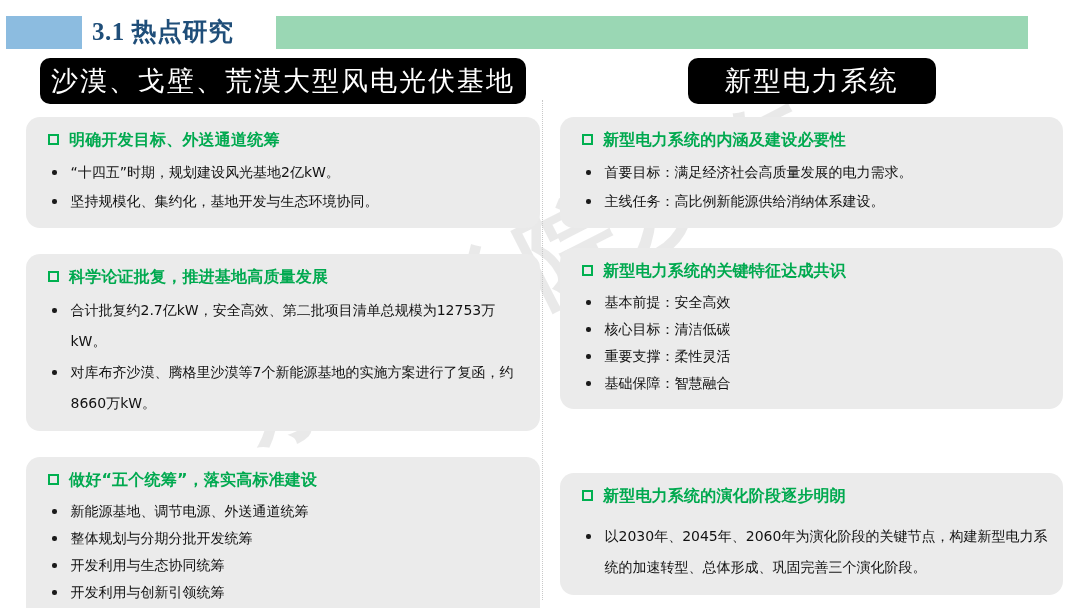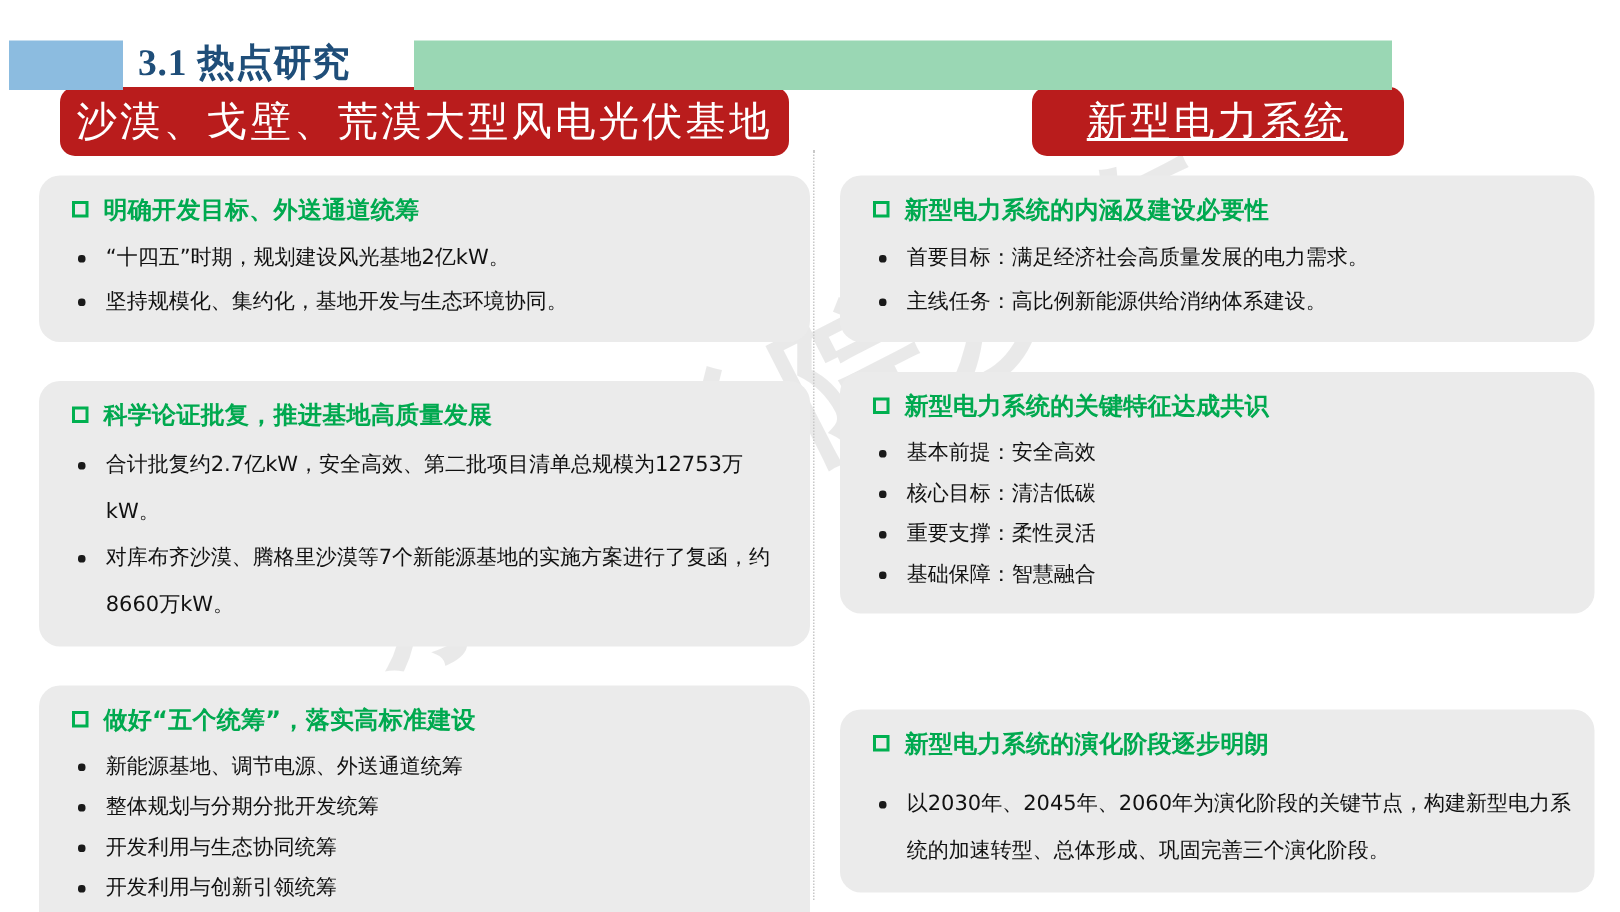--- a/index.html
+++ b/index.html
@@ -43,22 +43,22 @@
     white-space: nowrap;
     pointer-events: none;
     user-select: none;
     z-index: 1;
   }
 
   
   #header {
     position: absolute;
     left: 0;
-    top: 15px;
-    width: 928px;
+    top: 4px;
+    width: 1028px;
     height: 52px;
     z-index: 3;
   }
   #header-blue-block {
     position: absolute;
     left: 6px;
     top: 12px;
     width: 76px;
     height: 33px;
     background: #8cbce0;
@@ -102,35 +102,35 @@
     width: 0;
     height: 500px;
     border-left: 1px dotted #c8c8c8;
     z-index: 2;
   }
 
   
   .badge {
     box-sizing: border-box;
     height: 46px;
-    background: #b91c1c;
+    background: #000000;
     border-radius: 10px;
     color: #ffffff;
     font-family: "Liberation Serif", "DejaVu Serif", serif;
     font-size: 27px;
     font-weight: 400;
     letter-spacing: 2px;
     display: flex;
     align-items: center;
     justify-content: center;
     white-space: nowrap;
     margin: 0 auto 13px auto;
   }
   #badge-left  { width: 486px; }
-  #badge-right { width: 248px; text-decoration: underline; }
+  #badge-right { width: 248px; }
 
   
   .card {
     box-sizing: border-box;
     background: #ebebeb;
     border-radius: 14px;
     padding: 11px 14px 12px 14px;
     margin-bottom: 20px;
   }
   .card.tight  { margin-bottom: 26px; }

